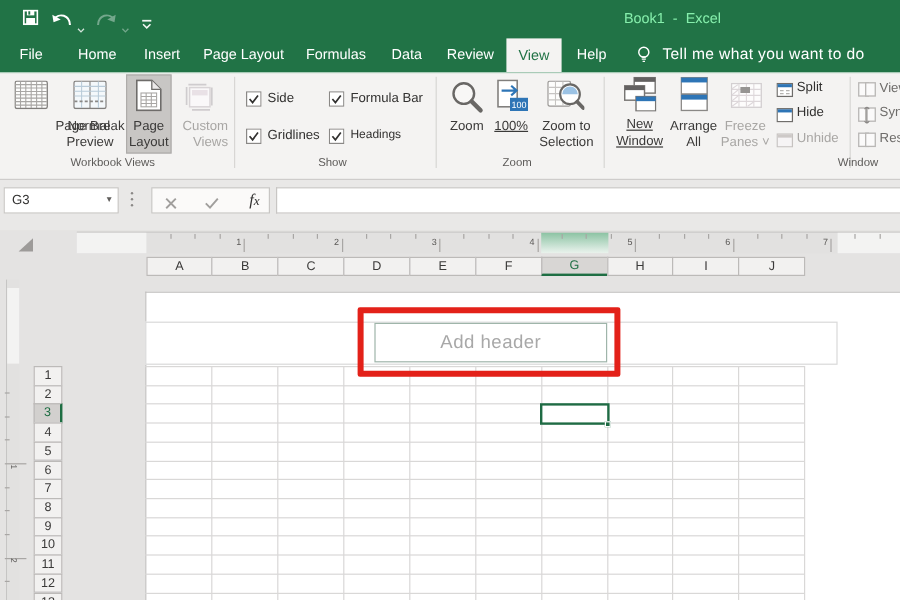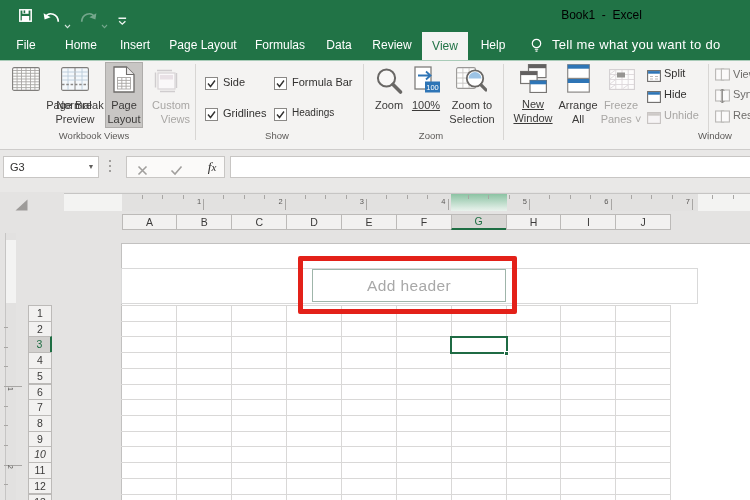--- a/index.html
+++ b/index.html
@@ -61,21 +61,21 @@
           <path d="M16 5.2 C14.2 2.4 10.8 1.2 7.8 2.2 C4.6 3.3 2.8 6.2 2.7 9.8" fill="none" stroke="#74a78c" stroke-width="1.7"></path>
           <path d="M17.4 1.2 L16.4 7.6 L10.4 5.2 Z" fill="#74a78c"></path>
         </svg></div>
       <div class="icn" style="left: 101px; top: 15px;"><svg width="7" height="5">
           <path d="M1 1 L3.5 3.6 L6 1" fill="none" stroke="#74a78c" stroke-width="1.1"></path>
         </svg></div>
       <div class="icn" style="left: 118px; top: 12px;"><svg width="9" height="9">
           <rect x="0.5" y="0.5" width="7.6" height="1.5" fill="#f0f6f2"></rect>
           <path d="M1.2 4.2 L4.3 7.2 L7.4 4.2" fill="none" stroke="#f0f6f2" stroke-width="1.3"></path>
         </svg></div>
-      <div style="position: absolute; left: 520px; top: 0px; width: 163px; text-align: center; height: 30px; line-height: 30px; color: #000000; font-size: 12px;">Book1&nbsp; -&nbsp; Excel</div>
+      <div style="position: absolute; left: 520px; top: 0px; width: 163px; text-align: left; height: 30px; line-height: 30px; color: #86efac; font-size: 12px;">Book1&nbsp; -&nbsp; Excel</div>
     </div>
   <div id="tabs" class="abs">
       <div class="tab" style="left: -19px; width: 90px;">File</div>
       <div class="tab" style="left: 36px; width: 90px;">Home</div>
       <div class="tab" style="left: 90px; width: 90px;">Insert</div>
       <div class="tab" style="left: 158px; width: 90px;">Page Layout</div>
       <div class="tab" style="left: 235px; width: 90px;">Formulas</div>
       <div class="tab" style="left: 294px; width: 90px;">Data</div>
       <div class="tab" style="left: 448px; width: 90px;">Help</div>
       <div class="tab" style="left: 347px; width: 90px;">Review</div>
@@ -347,21 +347,21 @@
       <div class="colhead" style="left: 615.3px; width: 55.9px;">J</div>
       <div class="rowhead" style="top: 113px; height: 16.7px; line-height: 15.71px;">1</div>
       <div class="rowhead" style="top: 128.7px; height: 16.7px; line-height: 15.71px;">2</div>
       <div class="rowhead" style="top: 144.4px; height: 16.7px; line-height: 15.71px; background: rgb(210, 208, 206); border-right: 2px solid rgb(30, 110, 67); color: rgb(30, 110, 67);">3</div>
       <div class="rowhead" style="top: 160.1px; height: 16.7px; line-height: 15.71px;">4</div>
       <div class="rowhead" style="top: 175.8px; height: 16.7px; line-height: 15.71px;">5</div>
       <div class="rowhead" style="top: 191.6px; height: 16.7px; line-height: 15.71px;">6</div>
       <div class="rowhead" style="top: 207.3px; height: 16.7px; line-height: 15.71px;">7</div>
       <div class="rowhead" style="top: 223px; height: 16.7px; line-height: 15.71px;">8</div>
       <div class="rowhead" style="top: 238.7px; height: 16.7px; line-height: 15.71px;">9</div>
-      <div class="rowhead" style="top: 254.4px; height: 16.7px; line-height: 15.71px; font-style: italic;">10</div>
+      <div class="rowhead" style="top: 254.4px; height: 16.7px; line-height: 15.71px;">10</div>
       <div class="rowhead" style="top: 270.1px; height: 16.7px; line-height: 15.71px;">11</div>
       <div class="rowhead" style="top: 285.8px; height: 16.7px; line-height: 15.71px;">12</div>
       <div class="rowhead" style="top: 301.5px; height: 16.7px; line-height: 15.71px;">13</div>
       <div class="gridv" style="left: 176.4px; top: 113px; height: 195px;"></div>
       <div class="gridv" style="left: 231.3px; top: 113px; height: 195px;"></div>
       <div class="gridv" style="left: 286.1px; top: 113px; height: 195px;"></div>
       <div class="gridv" style="left: 341px; top: 113px; height: 195px;"></div>
       <div class="gridv" style="left: 395.9px; top: 113px; height: 195px;"></div>
       <div class="gridv" style="left: 450.7px; top: 113px; height: 195px;"></div>
       <div class="gridv" style="left: 505.5px; top: 113px; height: 195px;"></div>

